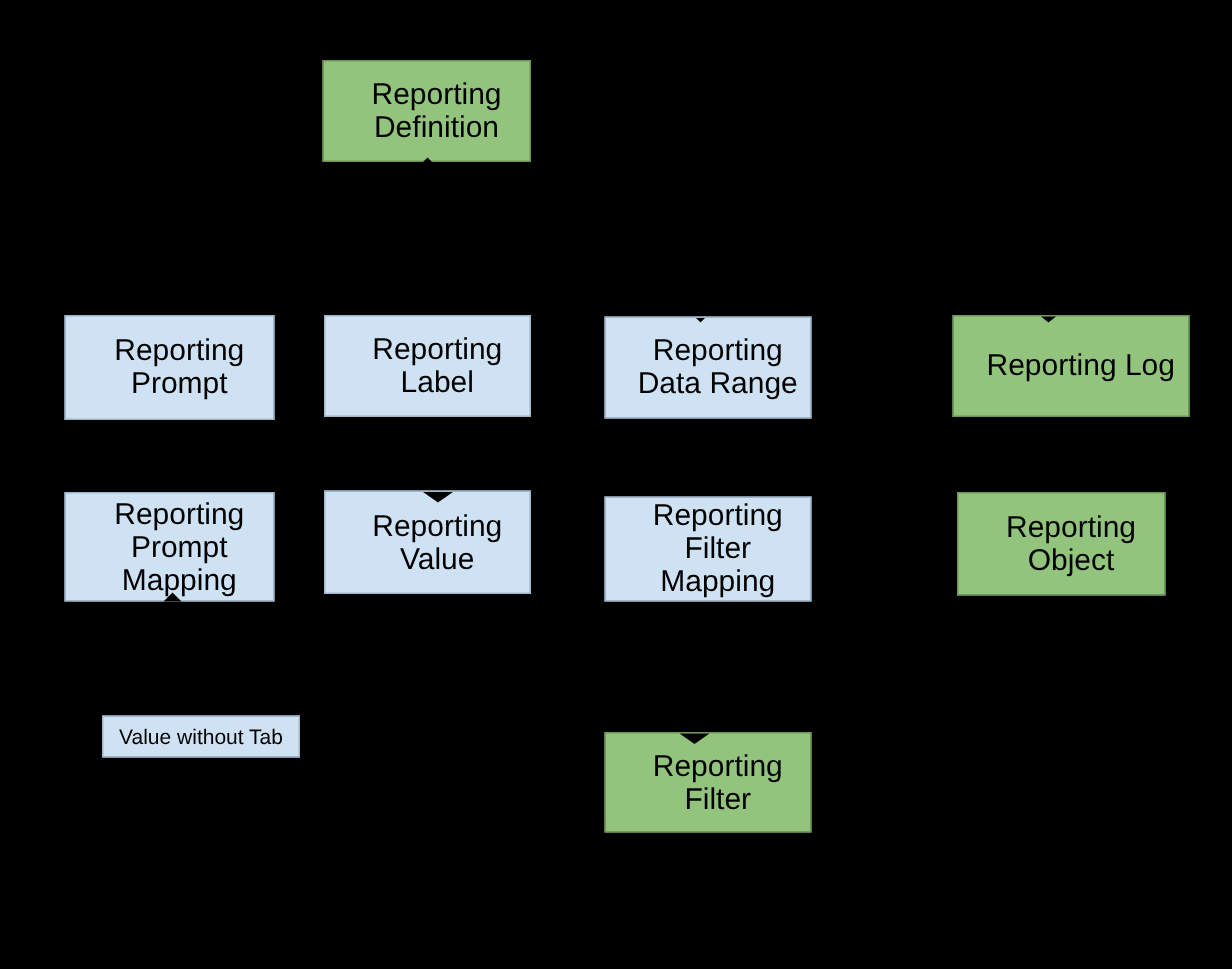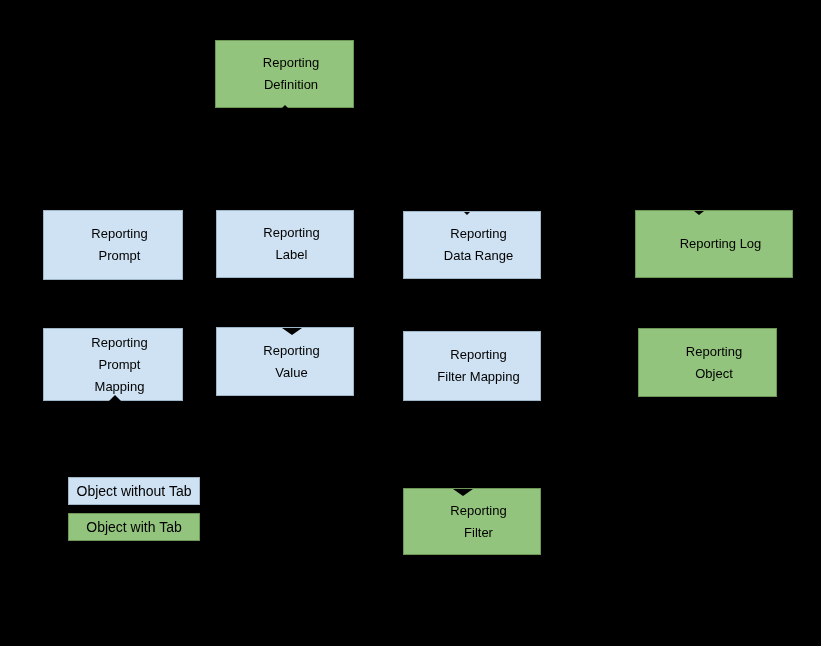--- a/index.html
+++ b/index.html
@@ -16,21 +16,21 @@
     overflow: hidden;
     font-family: "Liberation Sans", "DejaVu Sans", sans-serif;
   }
   .node {
     position: absolute;
     display: flex;
     align-items: center;
     justify-content: center;
     text-align: center;
     white-space: pre-line;
-    font-size: 13px;
+    font-size: 20px;
     line-height: 22px;
     color: #000000;
     box-sizing: border-box;
     padding-left: 13px;
   }
   .with-tab {
     background: #93c47d;
     border: 1px solid #6e9657;
   }
   .without-tab {
@@ -108,23 +108,22 @@
 
   <div id="node-reporting-filter-mapping" class="node without-tab">Reporting
 Filter Mapping</div>
 
   <div id="node-reporting-object" class="node with-tab">Reporting
 Object</div>
 
   <div id="node-reporting-filter" class="node with-tab">Reporting
 Filter</div>
 
-  <div id="legend-object-without-tab" class="legend-item without-tab">Object without Tab</div>
+  <div id="legend-object-without-tab" class="legend-item without-tab">Value without Tab</div>
 
-  <div id="legend-object-with-tab" class="legend-item with-tab">Object with Tab</div>
 
   <div id="arrow-into-reporting-value" class="arrow down"></div>
   <div id="arrow-into-reporting-filter" class="arrow down"></div>
   <div id="arrow-into-reporting-log" class="arrow down small"></div>
   <div id="arrow-into-reporting-data-range" class="arrow down tiny"></div>
   <div id="arrow-into-reporting-prompt-mapping" class="arrow up"></div>
   <div id="arrow-into-reporting-definition" class="arrow up tiny"></div>
 
 </div>
 

